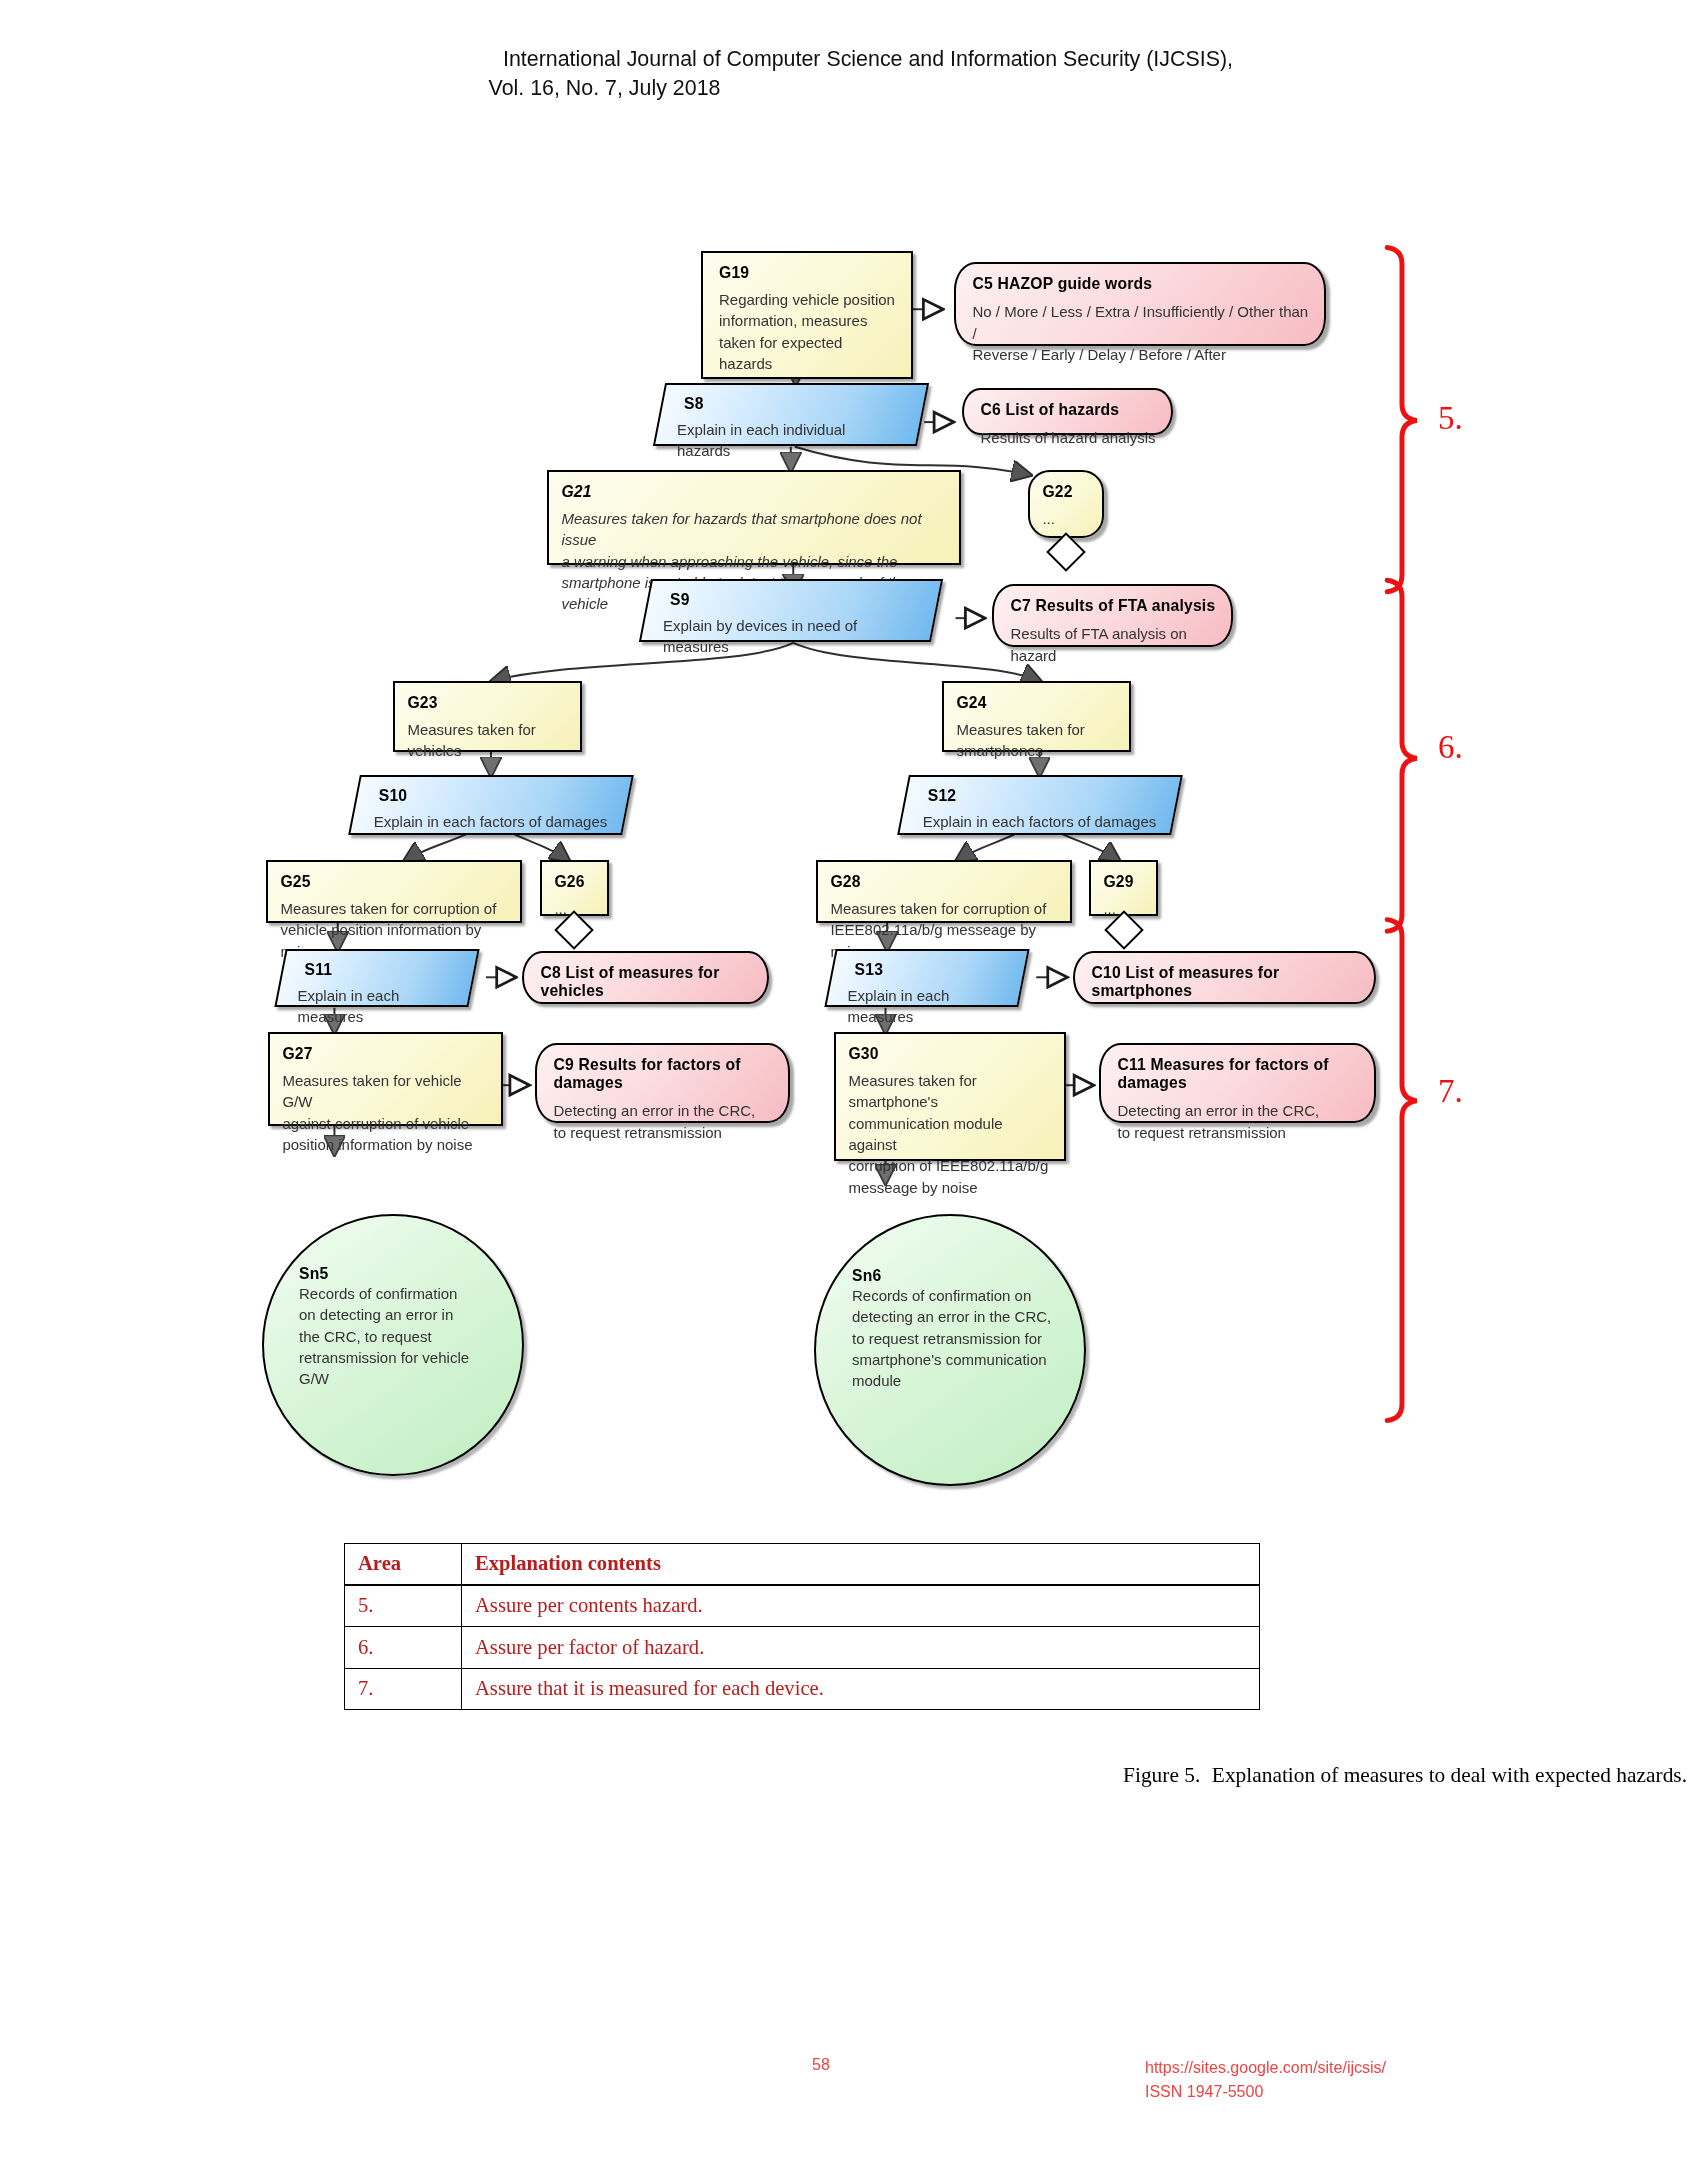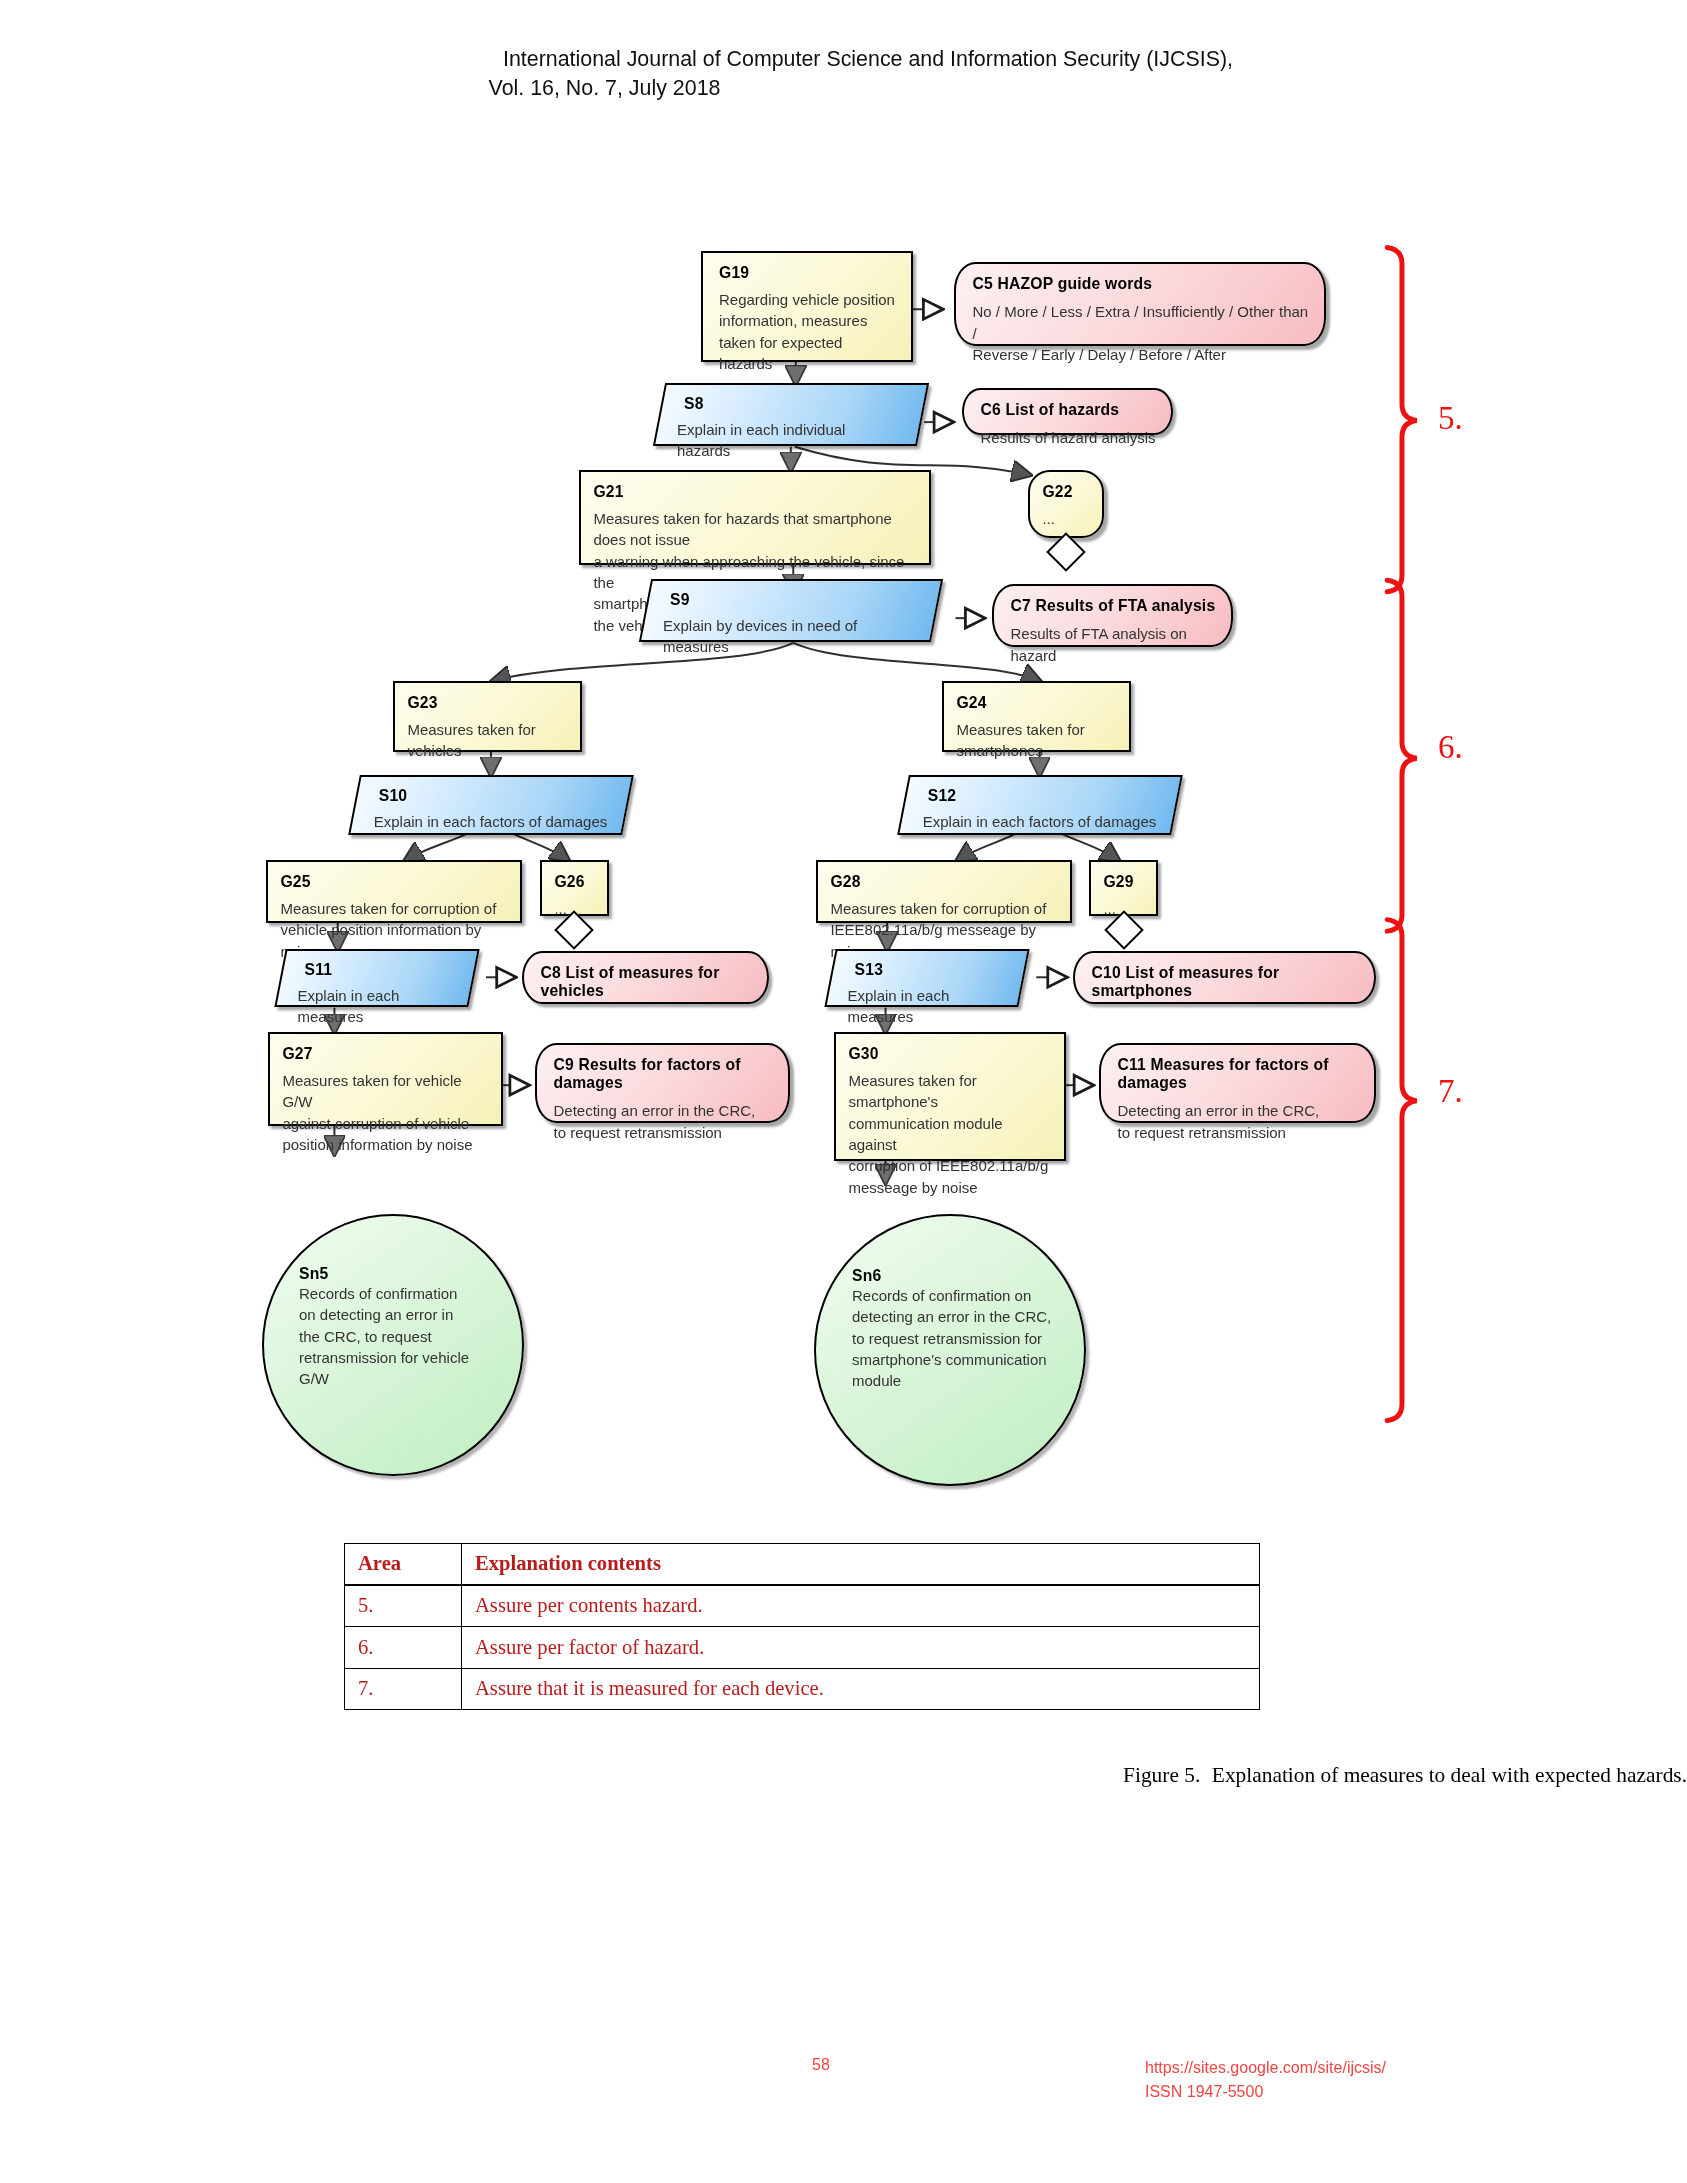--- a/index.html
+++ b/index.html
@@ -199,21 +199,21 @@
       <line x1="1258" y1="906" x2="1296" y2="906" marker-end="url(#hollowArrow)"></line>
 
       <line x1="1075" y1="943" x2="1075" y2="972" marker-end="url(#solidArrow)"></line>
 
       <line x1="1292" y1="1037" x2="1328" y2="1037" marker-end="url(#hollowArrow)"></line>
 
       <line x1="1075" y1="1128" x2="1075" y2="1155" marker-end="url(#solidArrow)"></line>
     </g>
   </svg>
 
-  <div class="node goal" style="left:701px; top:20px; width:212px; height:111px;padding-left:16px;">
+  <div class="node goal" style="left:701px; top:20px; width:212px; height:128px;padding-left:16px;">
     <span class="id">G19</span>
     <span class="body">Regarding vehicle position
 information, measures
 taken for expected hazards</span>
   </div>
 
   <div class="node context" style="left:954px; top:31px; width:372px; height:84px;">
     <span class="id">C5 HAZOP guide words</span>
     <span class="body">No / More / Less / Extra / Insufficiently / Other than /
 Reverse / Early / Delay / Before / After</span>
@@ -222,21 +222,21 @@
   <div class="node strategy" style="left:659px; top:152px; width:264px; height:63px;">
     <span class="id">S8</span>
     <span class="body">Explain in each individual hazards</span>
   </div>
 
   <div class="node context" style="left:962px; top:157px; width:211px; height:47px;">
     <span class="id">C6 List of hazards</span>
     <span class="body">Results of hazard analysis</span>
   </div>
 
-  <div class="node goal" style="left:579px; top:239px; width:352px; height:95px;">
+  <div class="node goal" style="left:547px; top:239px; width:414px; height:95px;font-style:italic;">
     <span class="id">G21</span>
     <span class="body">Measures taken for hazards that smartphone does not issue
 a warning when approaching the vehicle, since the
 smartphone is not able to detect the approach of the vehicle</span>
   </div>
 
   <div class="node goal" style="left:1028px; top:239px; width:76px; height:68px;border-radius:22px;">
     <span class="id">G22</span>
     <span class="body">...</span>
   </div>

